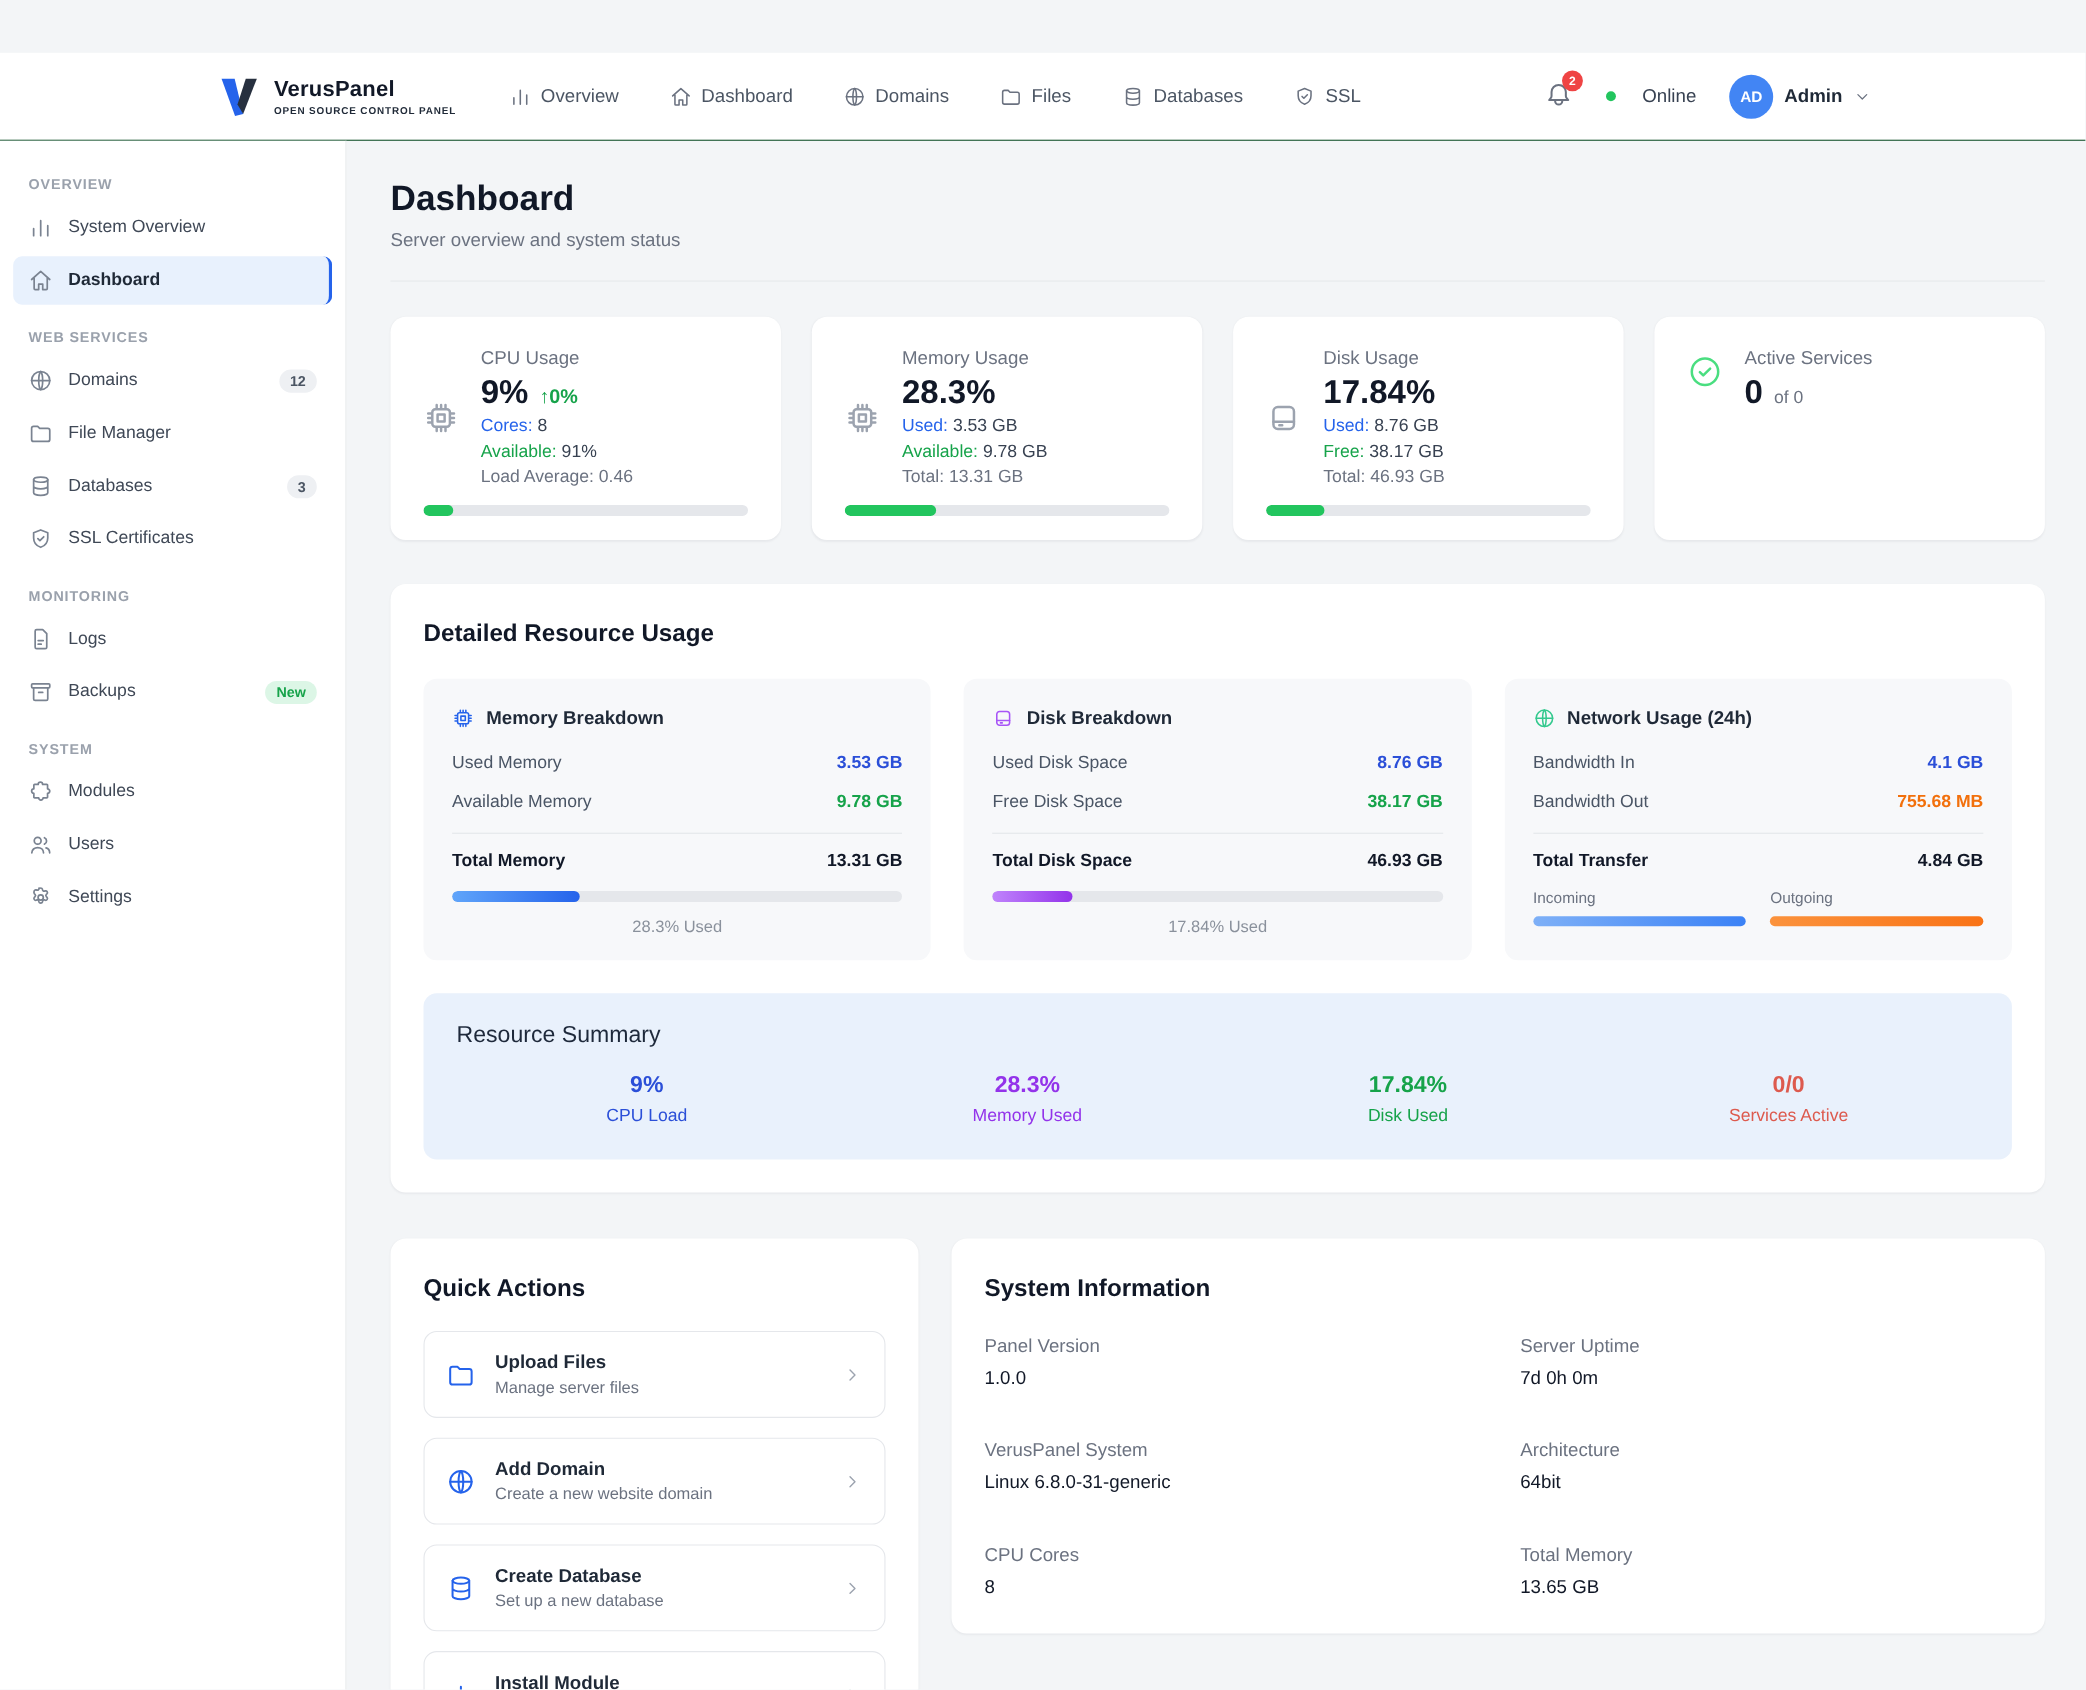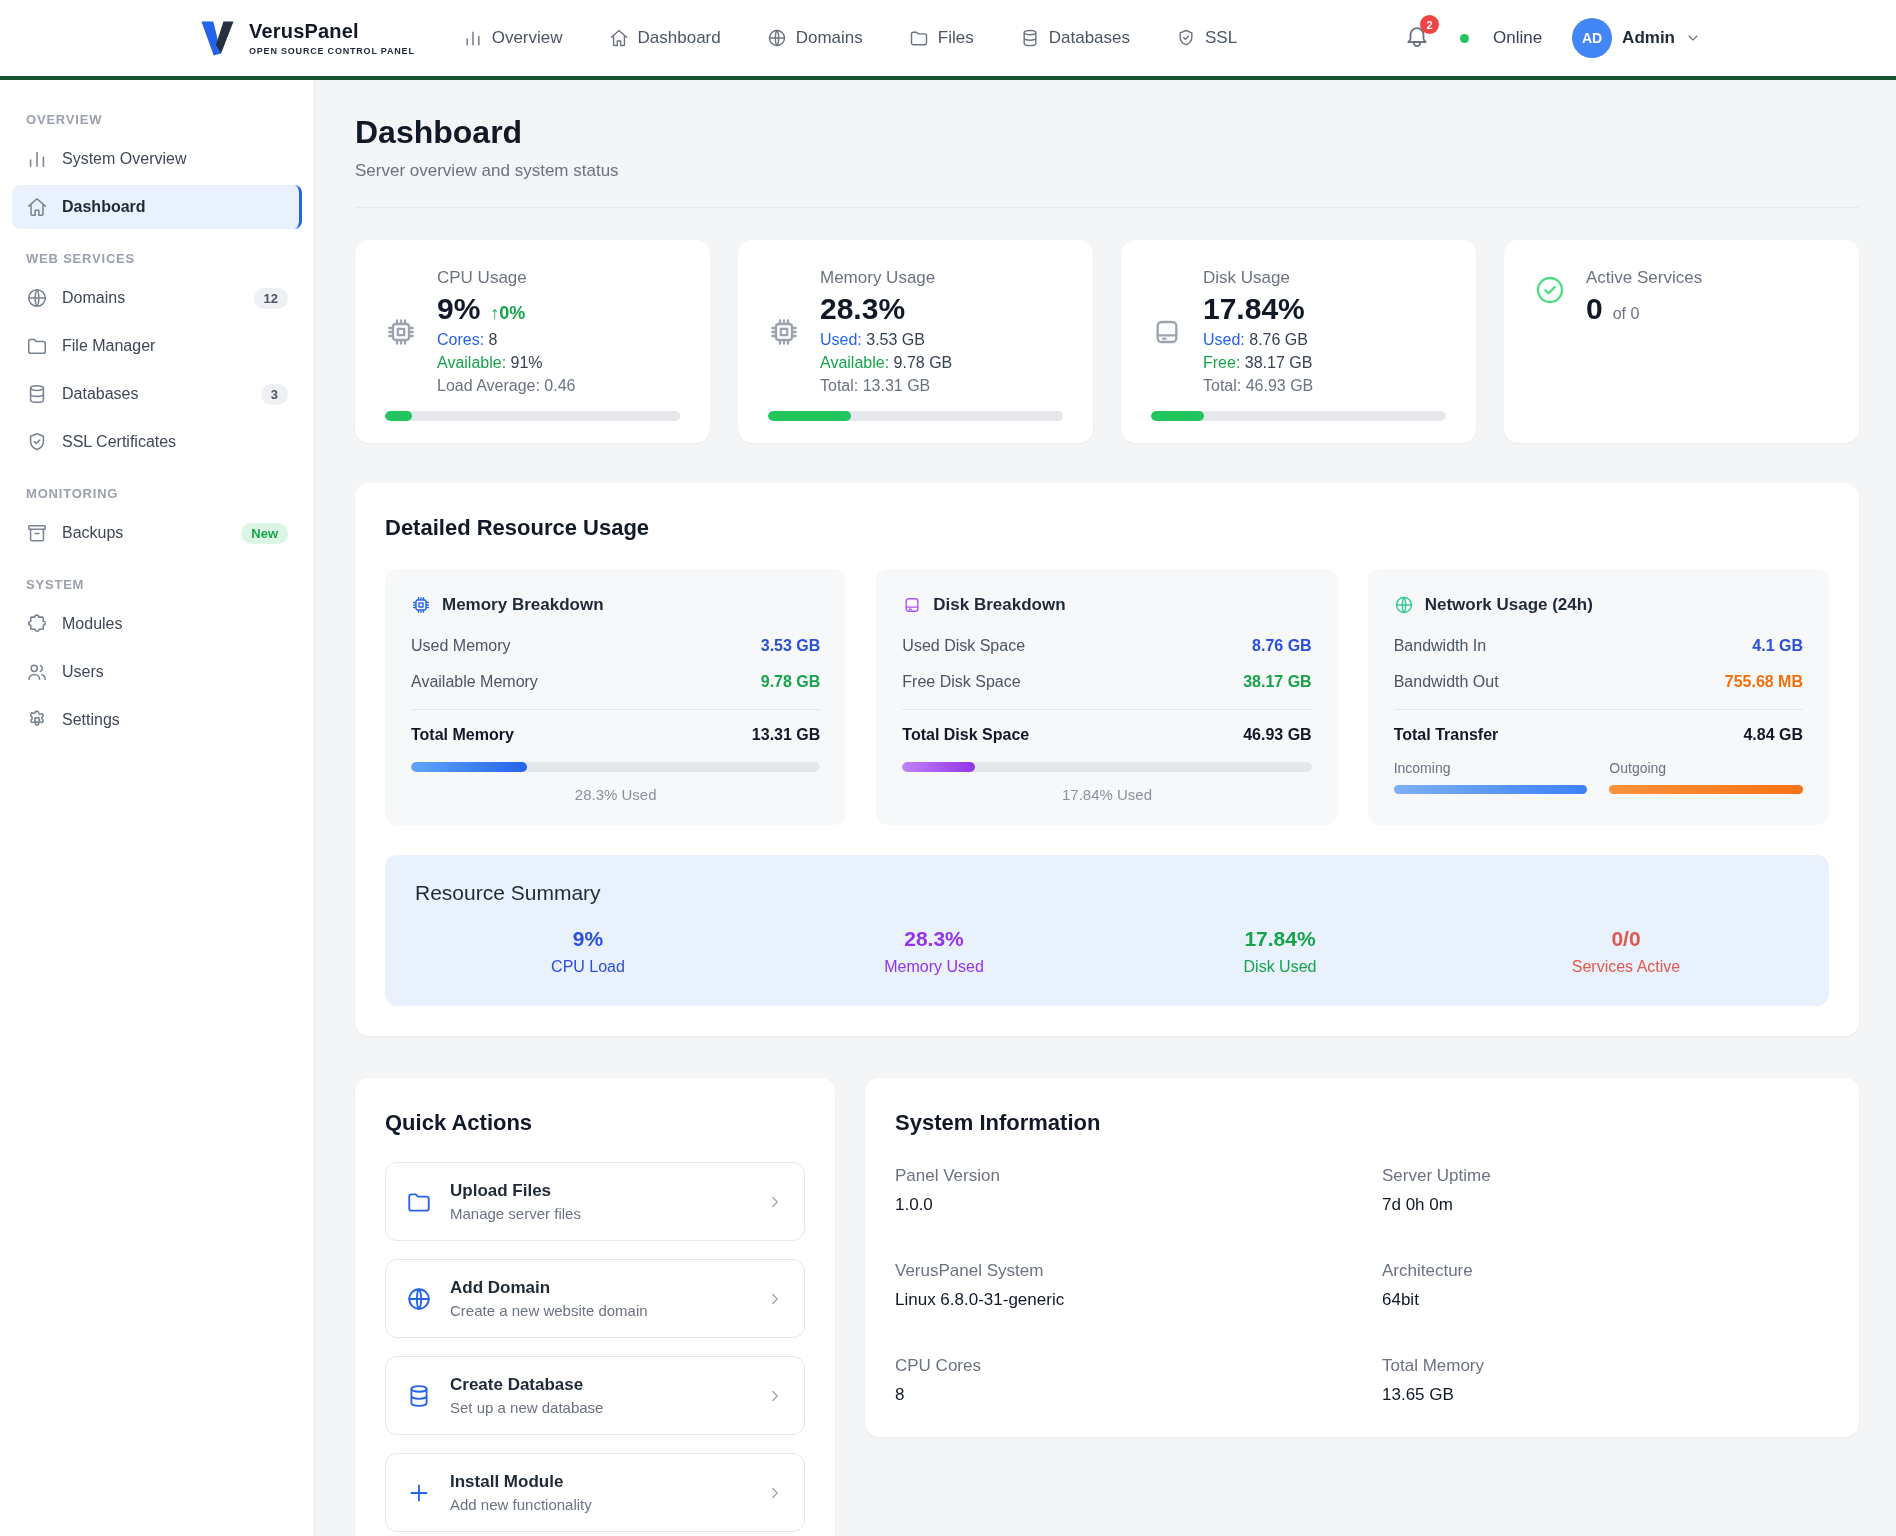--- a/index.html
+++ b/index.html
@@ -5,22 +5,22 @@
   * { margin:0; padding:0; box-sizing:border-box; }
   html,body { width:1896px; height:1536px; }
   body {
     font-family:"Liberation Sans","DejaVu Sans",sans-serif;
     background:#f3f5f7; color:#1f2937; overflow:hidden;
   }
   .icon { stroke:currentColor; fill:none; stroke-width:1.7; stroke-linecap:round; stroke-linejoin:round; }
 
   
   .topbar {
-    height:80px; background:#fff; border-bottom:4px solid #14532d;
-    display:flex; align-items:center; padding:2px 195px;
+    height:80px; background:#fff; border-bottom:1px solid #14532d;
+    display:flex; align-items:center; padding:2px 195px;margin-top:48px;
   }
   .brand { display:flex; align-items:center; gap:10px; }
   .brand-logo { width:44px; height:44px; flex:none; }
   .brand-name { font-size:20px; font-weight:bold; color:#111827; letter-spacing:.2px; }
   .brand-tagline { font-size:9px; font-weight:bold; color:#1f2937; letter-spacing:.8px; margin-top:3px; }
   .topnav { display:flex; align-items:center; gap:46px; margin-left:48px; }
   .topnav-item { display:flex; align-items:center; gap:9px; color:#4b5563; font-size:17px; cursor:pointer; }
   .topnav-item svg { width:20px; height:20px; color:#6b7280; }
   .topbar-right { margin-left:auto; display:flex; align-items:center; gap:30px; }
   .bell-wrap { position:relative; cursor:pointer; color:#6b7280; }
@@ -254,20 +254,27 @@
       <svg class="icon" viewBox="0 0 24 24">
           <path d="M12 3l7 2.8v5.1c0 4.4-2.9 7.8-7 9.3-4.1-1.5-7-4.9-7-9.3V5.8L12 3z"></path>
           <path d="M9.2 11.6l2 2 3.8-3.8"></path>
         </svg>
       <span>SSL Certificates</span>
     </div>
 
     <div class="side-section-title">MONITORING</div>
     <div class="side-item">
       <svg class="icon" viewBox="0 0 24 24">
+          <path d="M8 2.5h6l4 4V20a1.5 1.5 0 01-1.5 1.5h-8.5A1.5 1.5 0 016.5 20V4A1.5 1.5 0 018 2.5z"></path>
+          <path d="M9.5 13.5h5M9.5 17h3"></path>
+        </svg>
+      <span>Logs</span>
+    </div>
+    <div class="side-item">
+      <svg class="icon" viewBox="0 0 24 24">
           <rect x="3" y="4" width="18" height="4" rx="1"></rect>
           <path d="M5 8v11a1.5 1.5 0 001.5 1.5h11A1.5 1.5 0 0019 19V8M10 12.5h4"></path>
         </svg>
       <span>Backups</span>
       <span class="side-badge green">New</span>
     </div>
 
     <div class="side-section-title">SYSTEM</div>
     <div class="side-item">
       <svg class="icon" viewBox="0 0 24 24">

